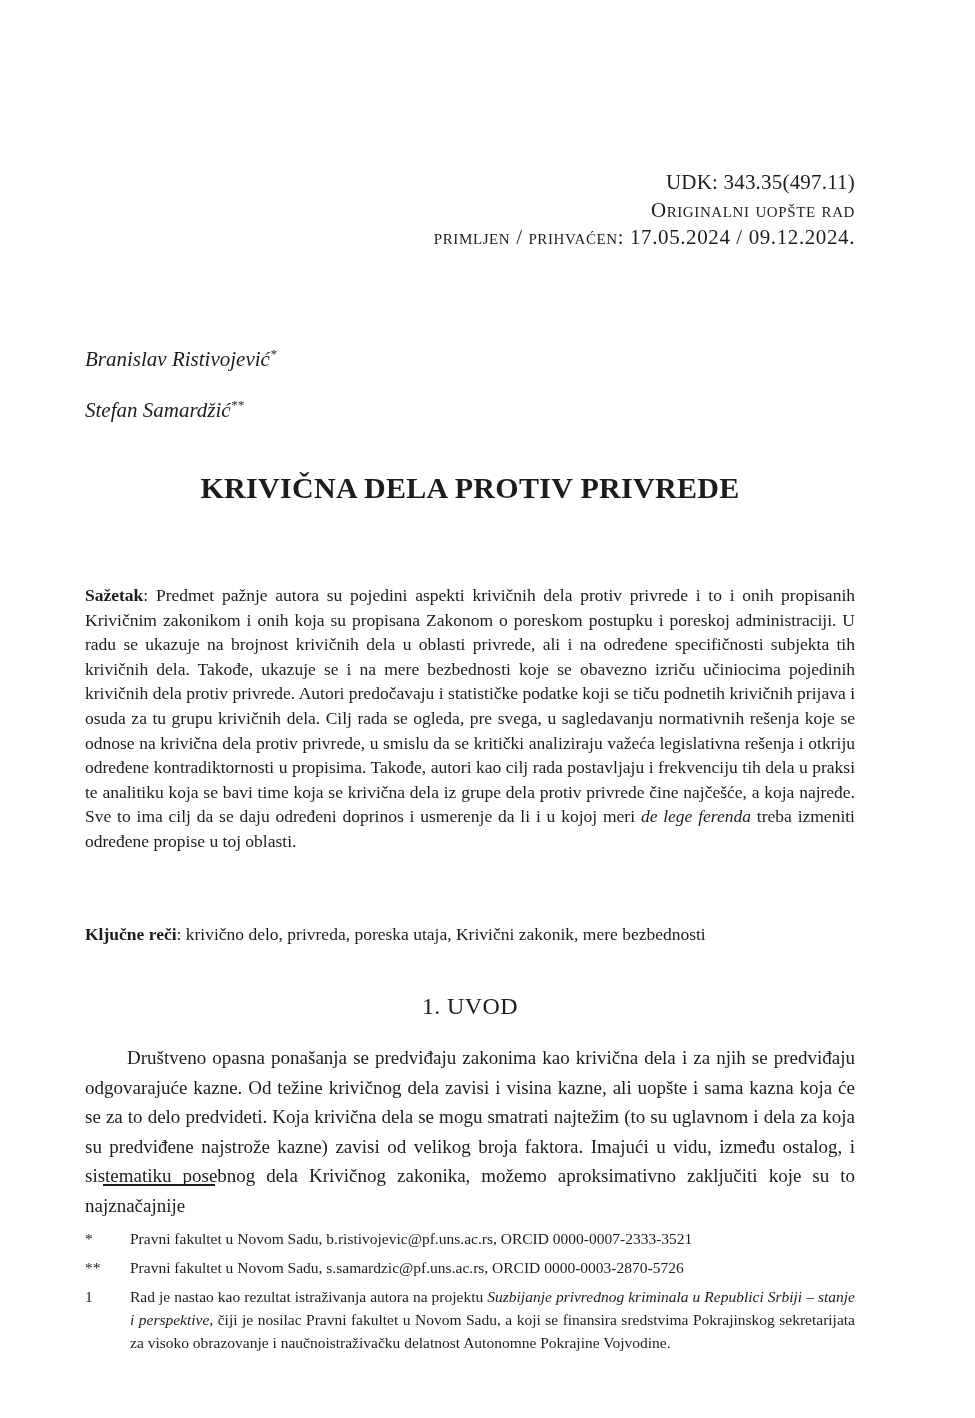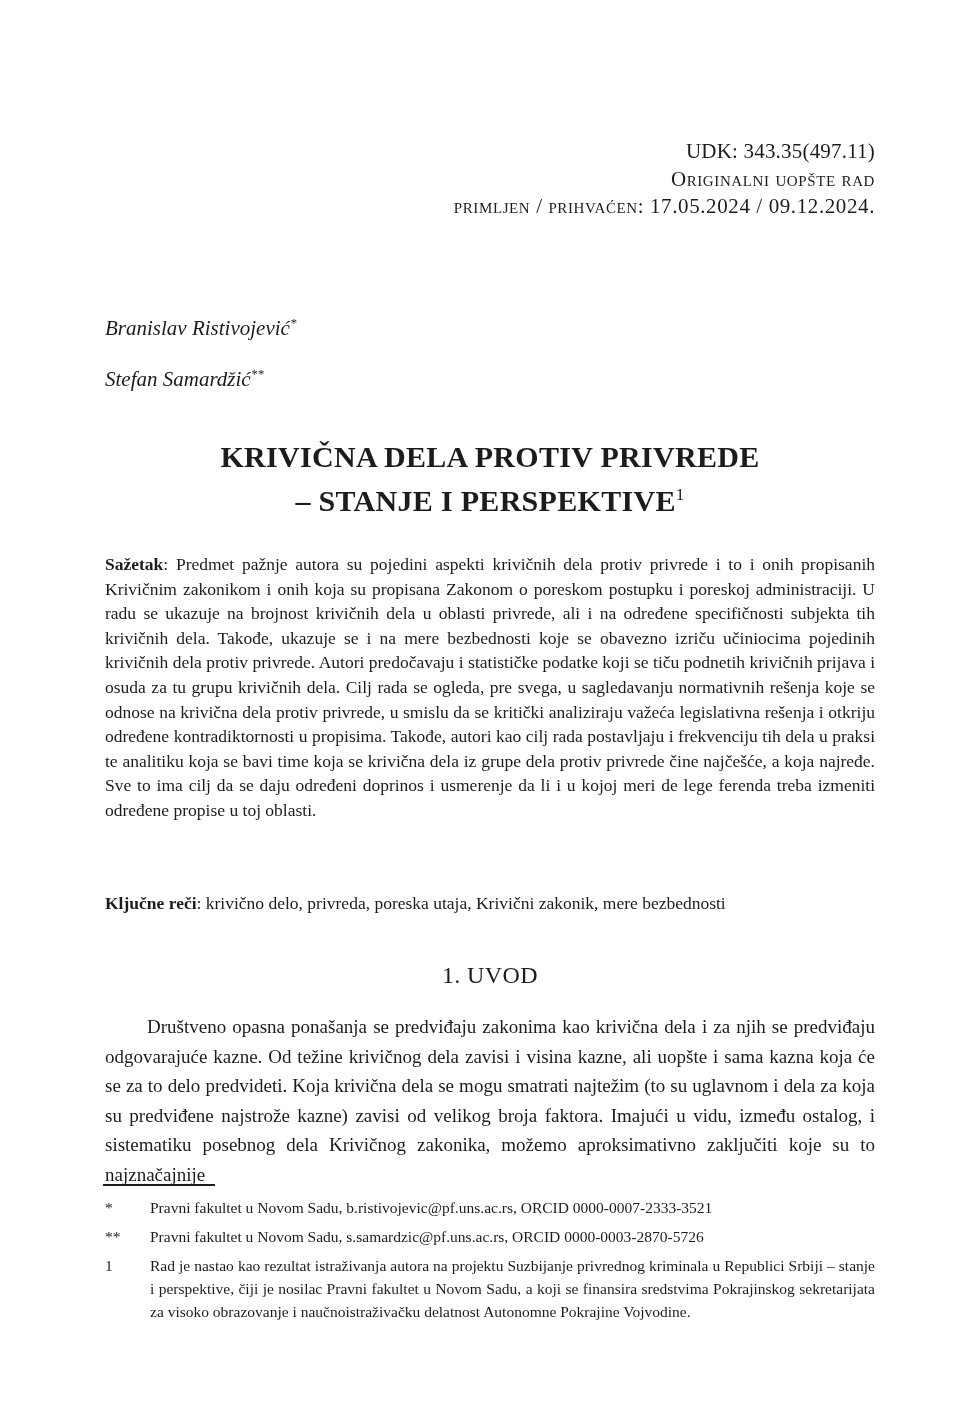--- a/index.html
+++ b/index.html
@@ -9,22 +9,23 @@
     width: 975px;
     height: 1418px;
     margin: 0 auto;
     background: #ffffff;
     color: #1c1c1c;
     font-family: "Liberation Serif", "DejaVu Serif", serif;
     overflow: hidden;
   }
   .content-col {
     position: absolute;
-    left: 105px;
+    left: 85px;
     width: 770px;
+    margin-top: 31px;
   }
   
   .header-meta {
     top: 138px;
     text-align: right;
     font-size: 21px;
     line-height: 27.5px;
     letter-spacing: 0.2px;
   }
   .smallcaps { font-variant: small-caps; letter-spacing: 0.6px; }
@@ -43,21 +44,21 @@
   }
   .article-title sup { font-size: 17px; font-weight: normal; }
   
   .abstract {
     top: 552px;
     font-size: 17.5px;
     line-height: 24.6px;
     text-align: justify;
   }
   .abstract b { font-weight: bold; }
-  .italic { }
+  .italic { font-style: italic; }
   
   .keywords {
     top: 891px;
     font-size: 17.5px;
     line-height: 24.6px;
   }
   
   .section-heading {
     top: 962px;
     text-align: center;
@@ -111,21 +112,20 @@
     <div class="smallcaps">primljen / prihvaćen: 17.05.2024 / 09.12.2024.</div>
   </div>
 
   <div class="content-col authors">
     <div class="author-line"><span>Branislav Ristivojević</span><sup>*</sup></div>
     <div class="author-line"><span>Stefan Samardžić</span><sup>**</sup></div>
   </div>
 
   <div class="content-col article-title">
     <div>KRIVIČNA DELA PROTIV PRIVREDE</div>
-    <div><span>– STANJE I PERSPEKTIVE</span><sup>1</sup></div>
   </div>
 
   <div class="content-col abstract">
     <b>Sažetak</b><span>: Predmet pažnje autora su pojedini aspekti krivičnih dela protiv privrede i to i onih propisanih Krivičnim zakonikom i onih koja su propisana Zakonom o poreskom postupku i poreskoj administraciji. U radu se ukazuje na brojnost krivičnih dela u oblasti privrede, ali i na određene specifičnosti subjekta tih krivičnih dela. Takođe, ukazuje se i na mere bezbednosti koje se obavezno izriču učiniocima pojedinih krivičnih dela protiv privrede. Autori predočavaju i statističke podatke koji se tiču podnetih krivičnih prijava i osuda za tu grupu krivičnih dela. Cilj rada se ogleda, pre svega, u sagledavanju normativnih rešenja koje se odnose na krivična dela protiv privrede, u smislu da se kritički analiziraju važeća legislativna rešenja i otkriju određene kontradiktornosti u propisima. Takođe, autori kao cilj rada postavljaju i frekvenciju tih dela u praksi te analitiku koja se bavi time koja se krivična dela iz grupe dela protiv privrede čine najčešće, a koja najređe. Sve to ima cilj da se daju određeni doprinos i usmerenje da li i u kojoj meri </span><span class="italic">de lege ferenda</span><span> treba izmeniti određene propise u toj oblasti.</span>
   </div>
 
   <div class="content-col keywords">
     <b>Ključne reči</b><span>: krivično delo, privreda, poreska utaja, Krivični zakonik, mere bezbednosti</span>
   </div>
 

